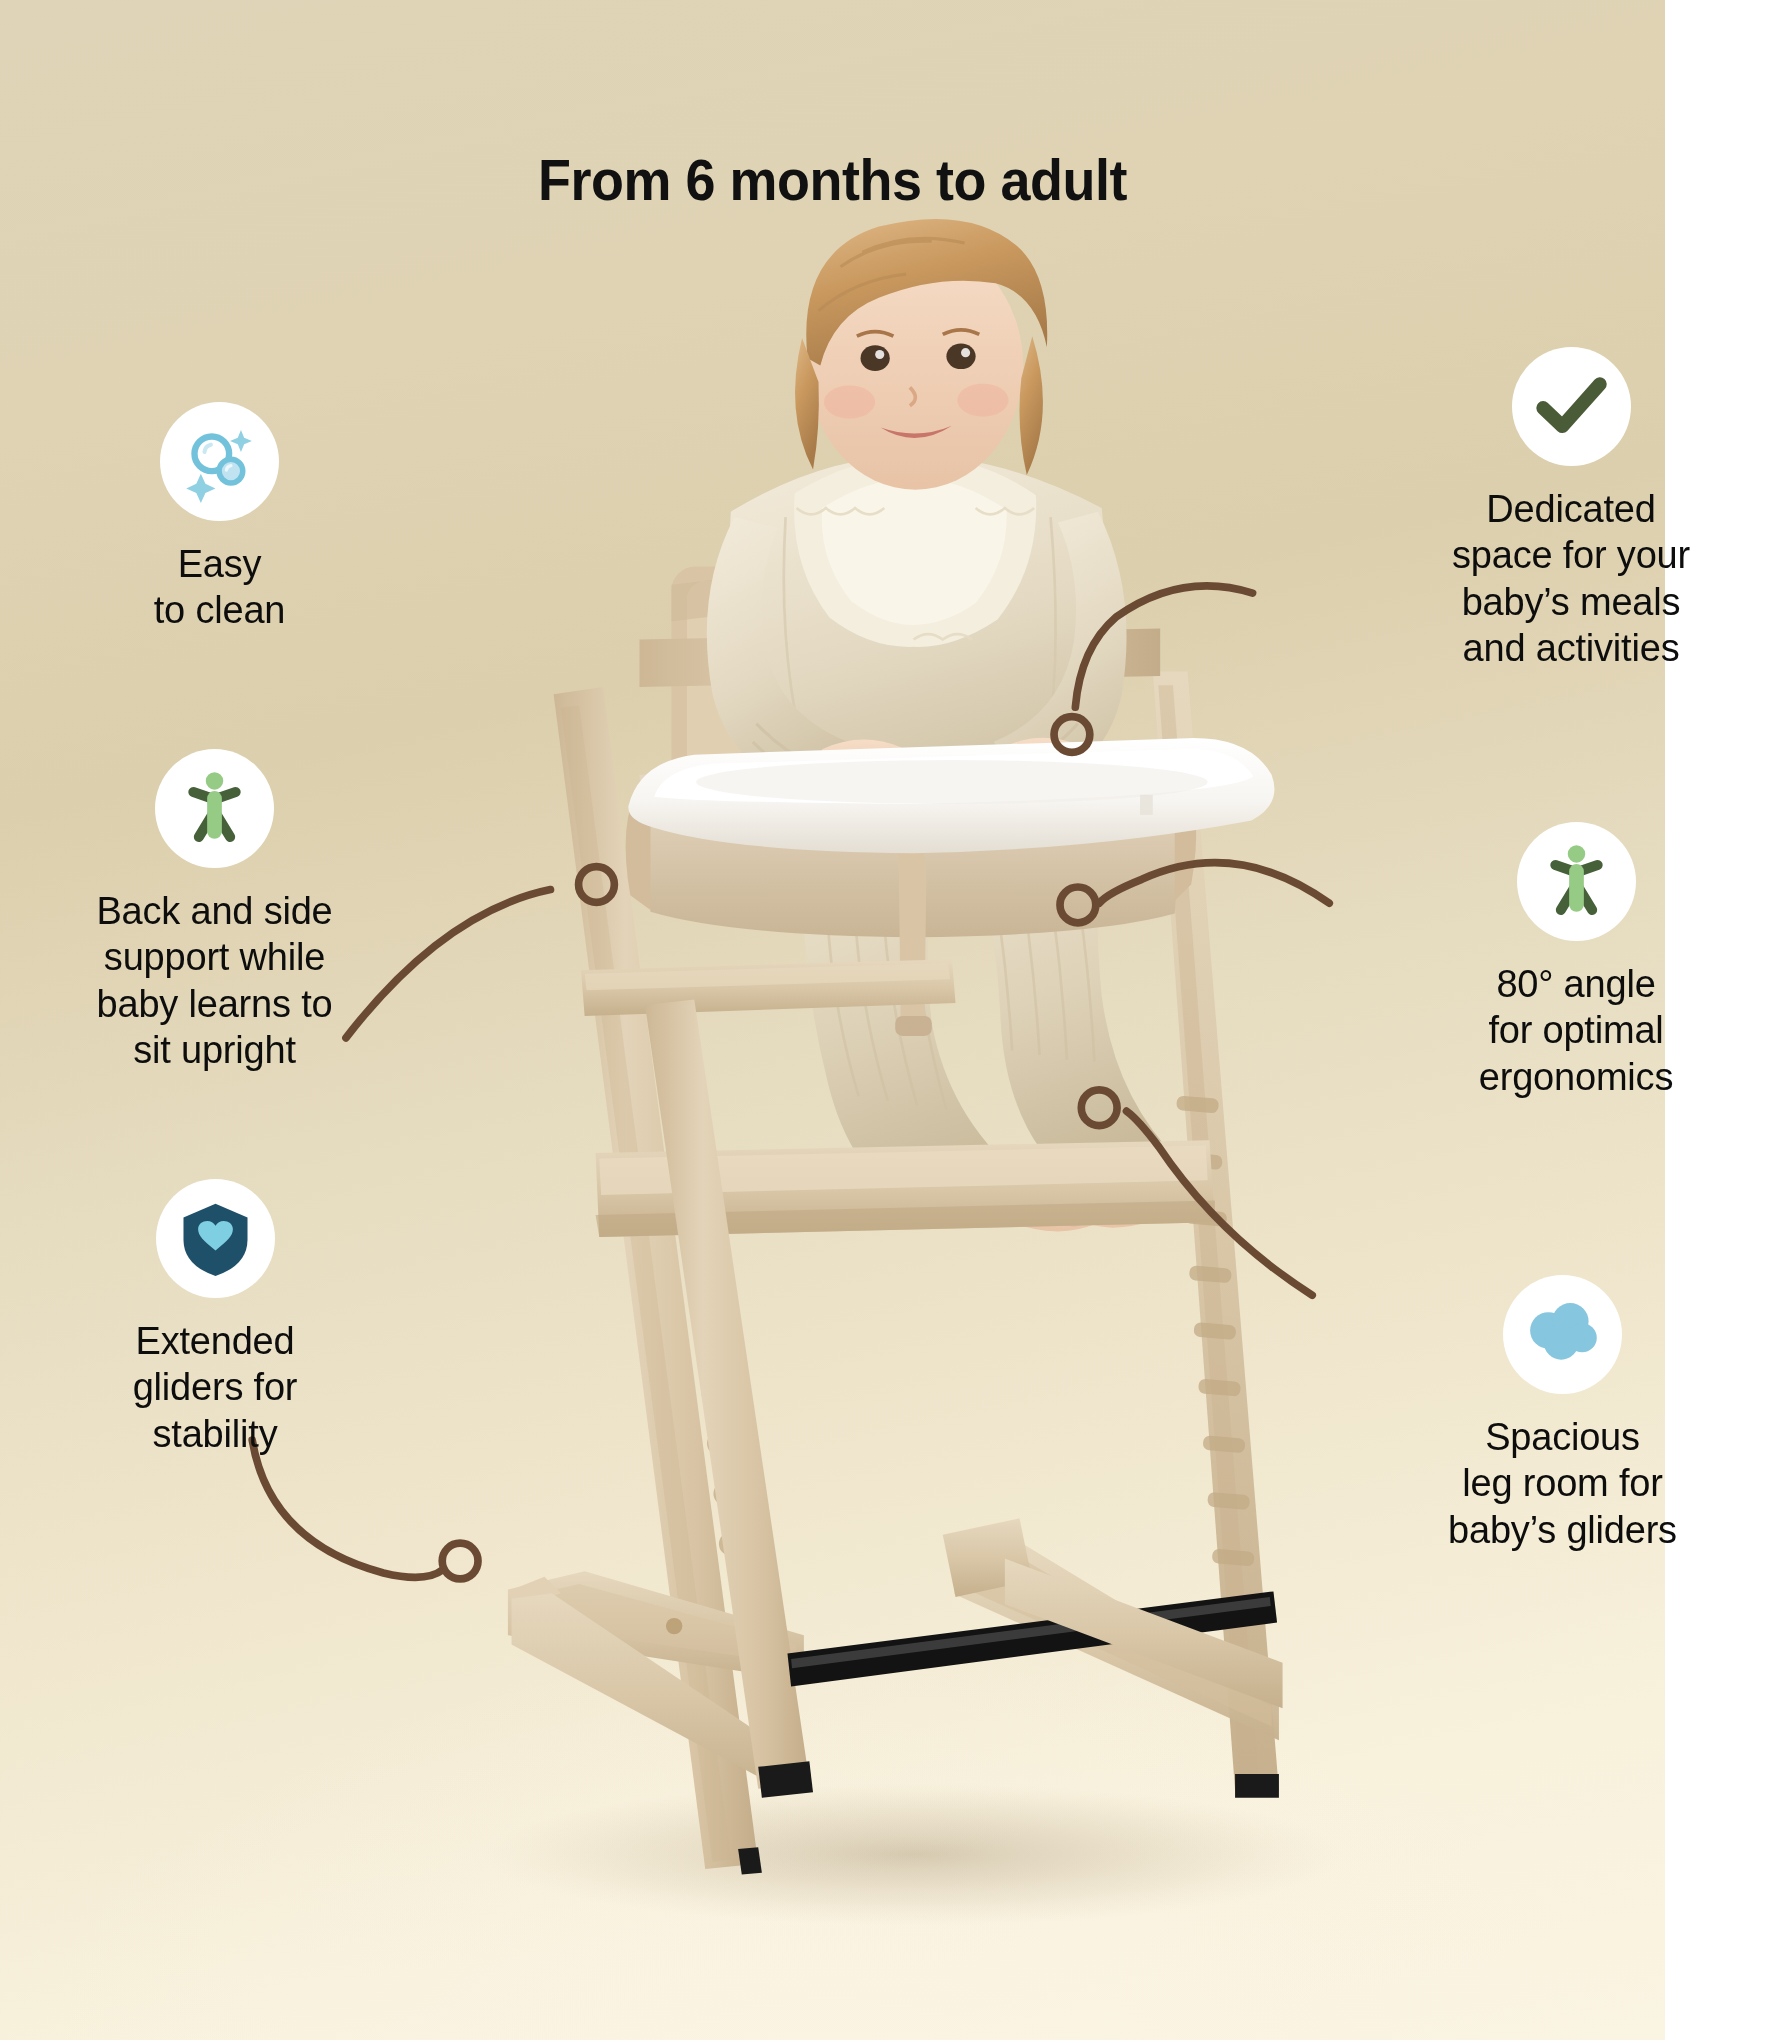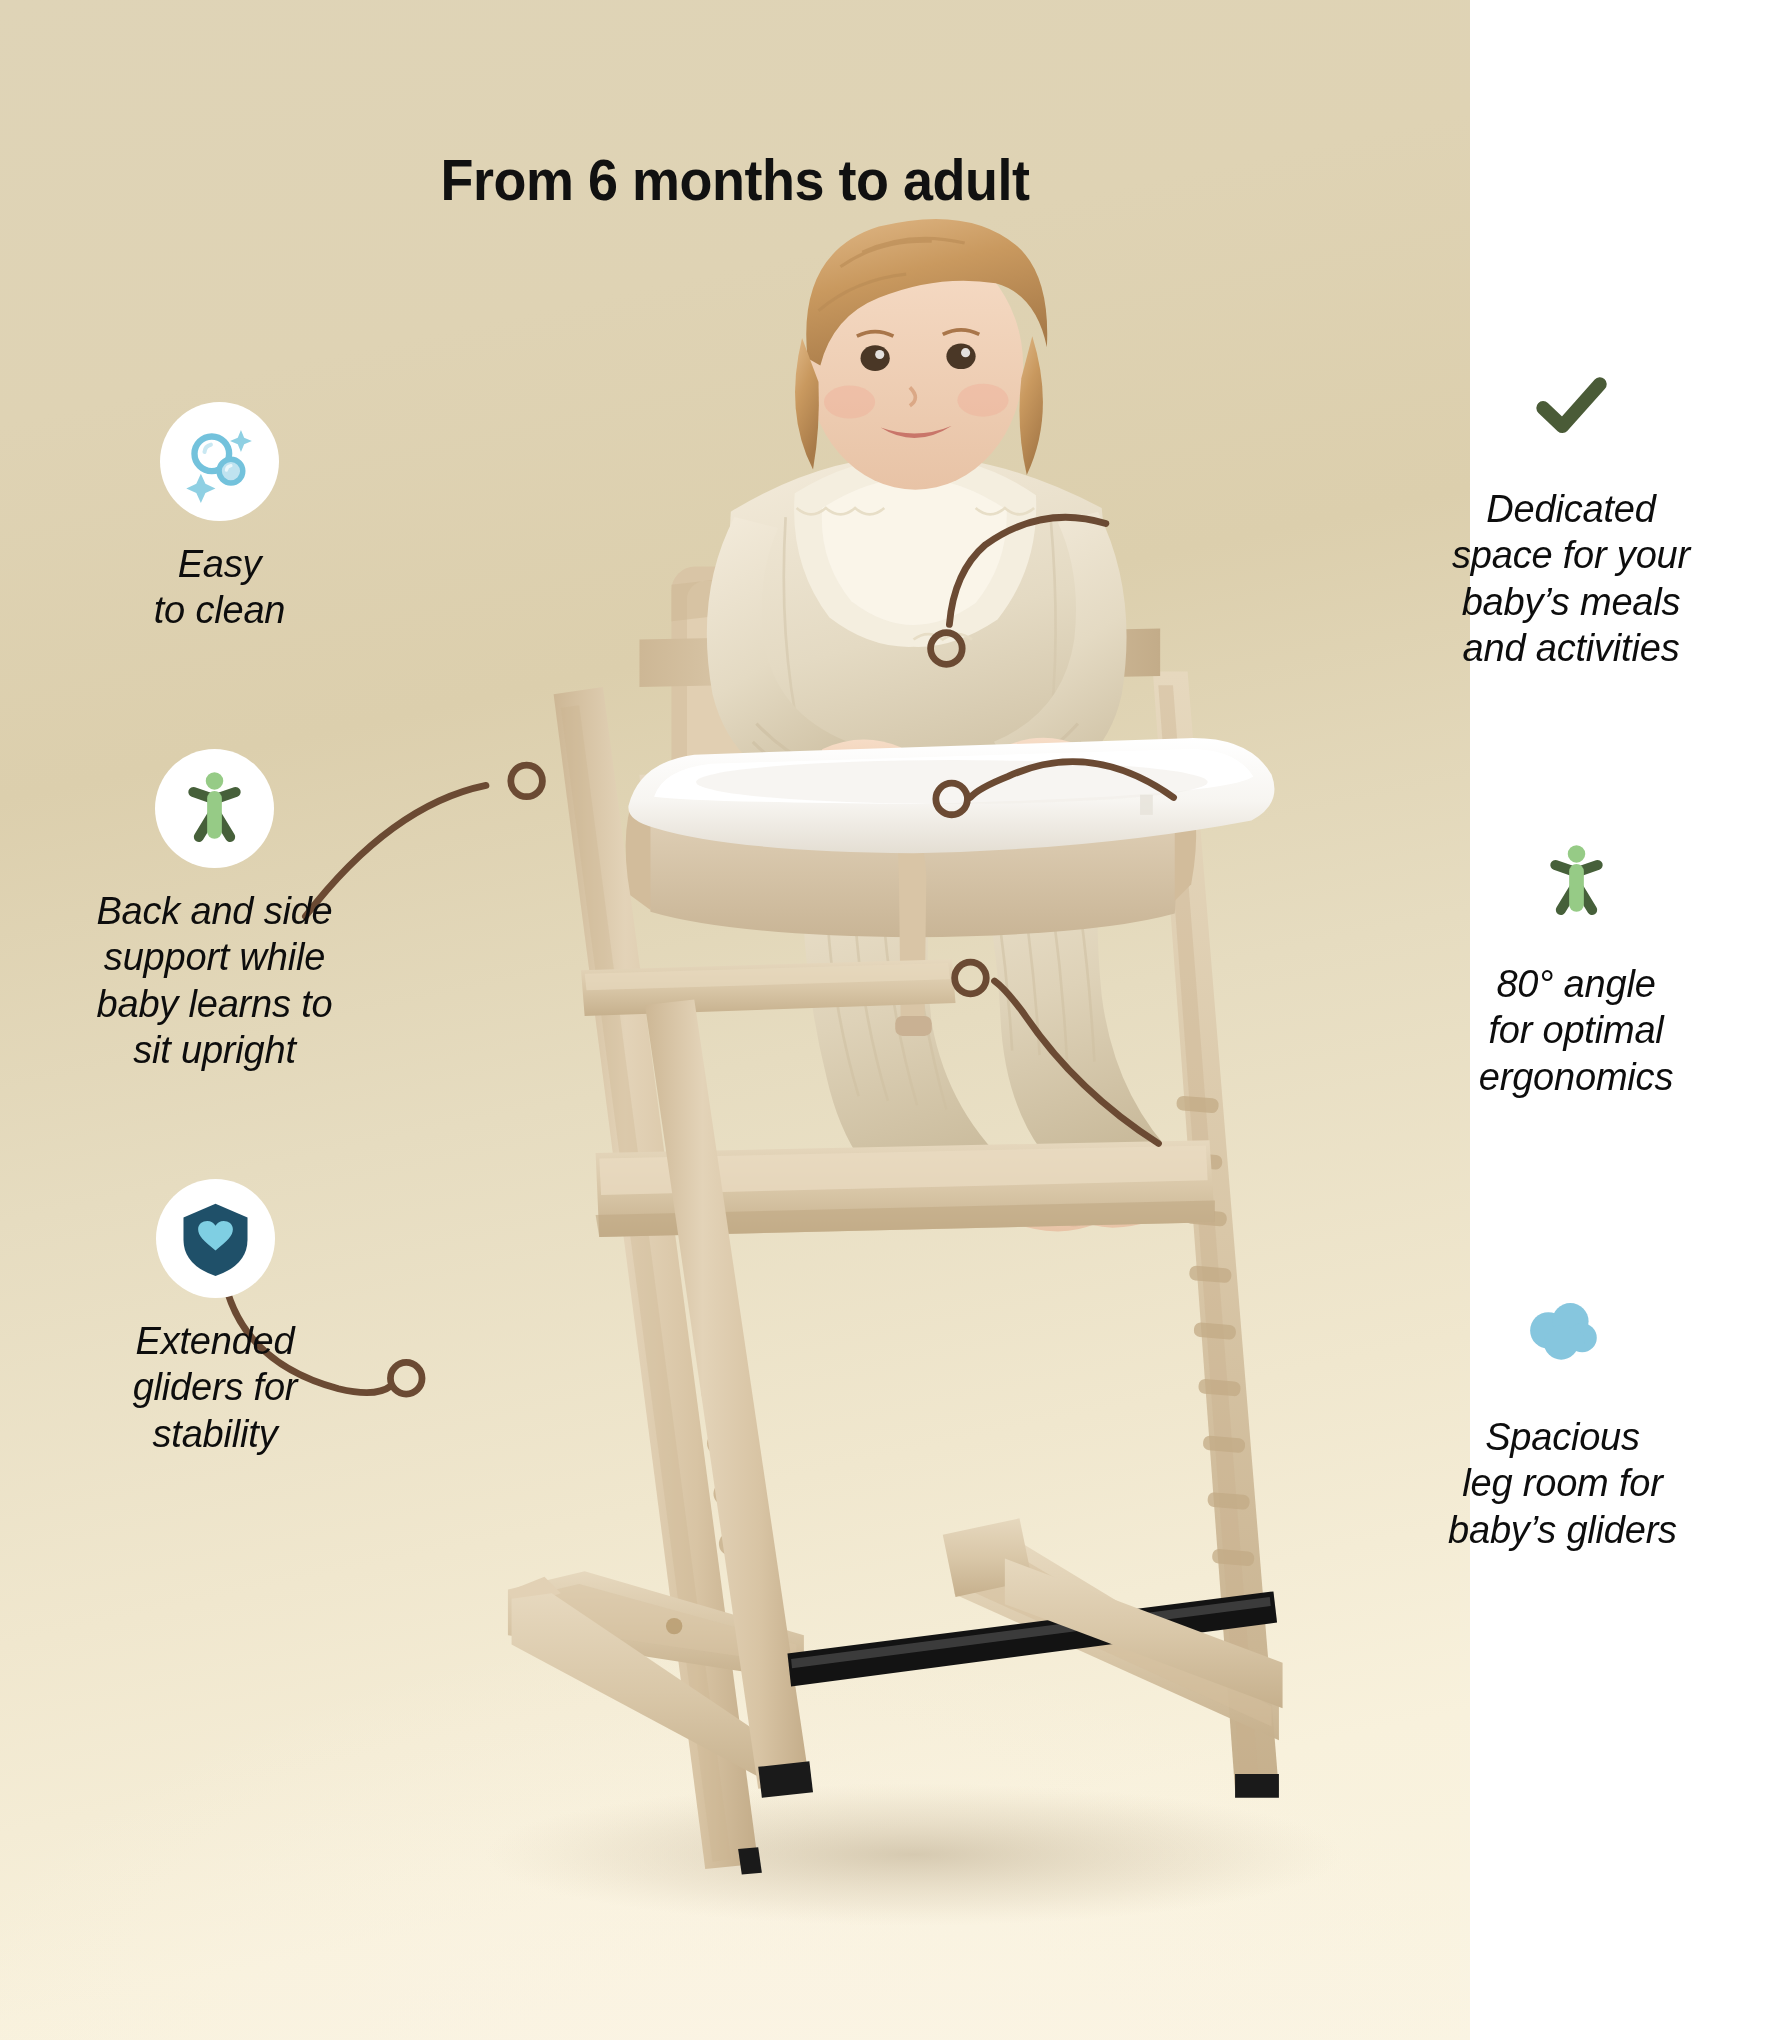--- a/index.html
+++ b/index.html
@@ -4,39 +4,39 @@
 <style>
   * { margin:0; padding:0; box-sizing:border-box; }
   html,body { width:1785px; height:2040px; }
   body {
     font-family:"Liberation Sans", sans-serif;
     background:#ffffff;
     overflow:hidden;
   }
   #stage {
     position:relative;
-    width:1470px; height:2040px;
+    width:1665px; height:2040px;
     background:
       radial-gradient(ellipse 1371px 822px at 50% 105%, #FBF4E4 0%, rgba(251,244,228,0) 62%),
       linear-gradient(168deg, #DFD4B7 0%, #DFD3B4 18%, #DCCFAD 34%, #E6DCC0 52%, #F0E7CE 70%, #F8F1DC 86%, #FAF4E2 100%);
     padding-left: 48px;
   }
   
   .title {
     position:absolute; left:0; right:0; top:146px;
     text-align:center;
     font-size:58px; font-weight:bold;
     letter-spacing:-0.5px;
     color:#111111;
     font-stretch:condensed;
     transform:scaleX(0.93);
   }
 
   
-  .feature { position:absolute; text-align:center;font-style:italic; }
+  .feature { position:absolute; text-align:center; }
   .badge {
     width:119px; height:119px; border-radius:50%;
     background:#ffffff; margin:0 auto;
     display:flex; align-items:center; justify-content:center;
   }
   .badge svg { display:block; }
   .feat-text {
     margin-top:20px;
     font-size:38px; line-height:1.22;
     color:#0d0d0d; font-weight:400;

